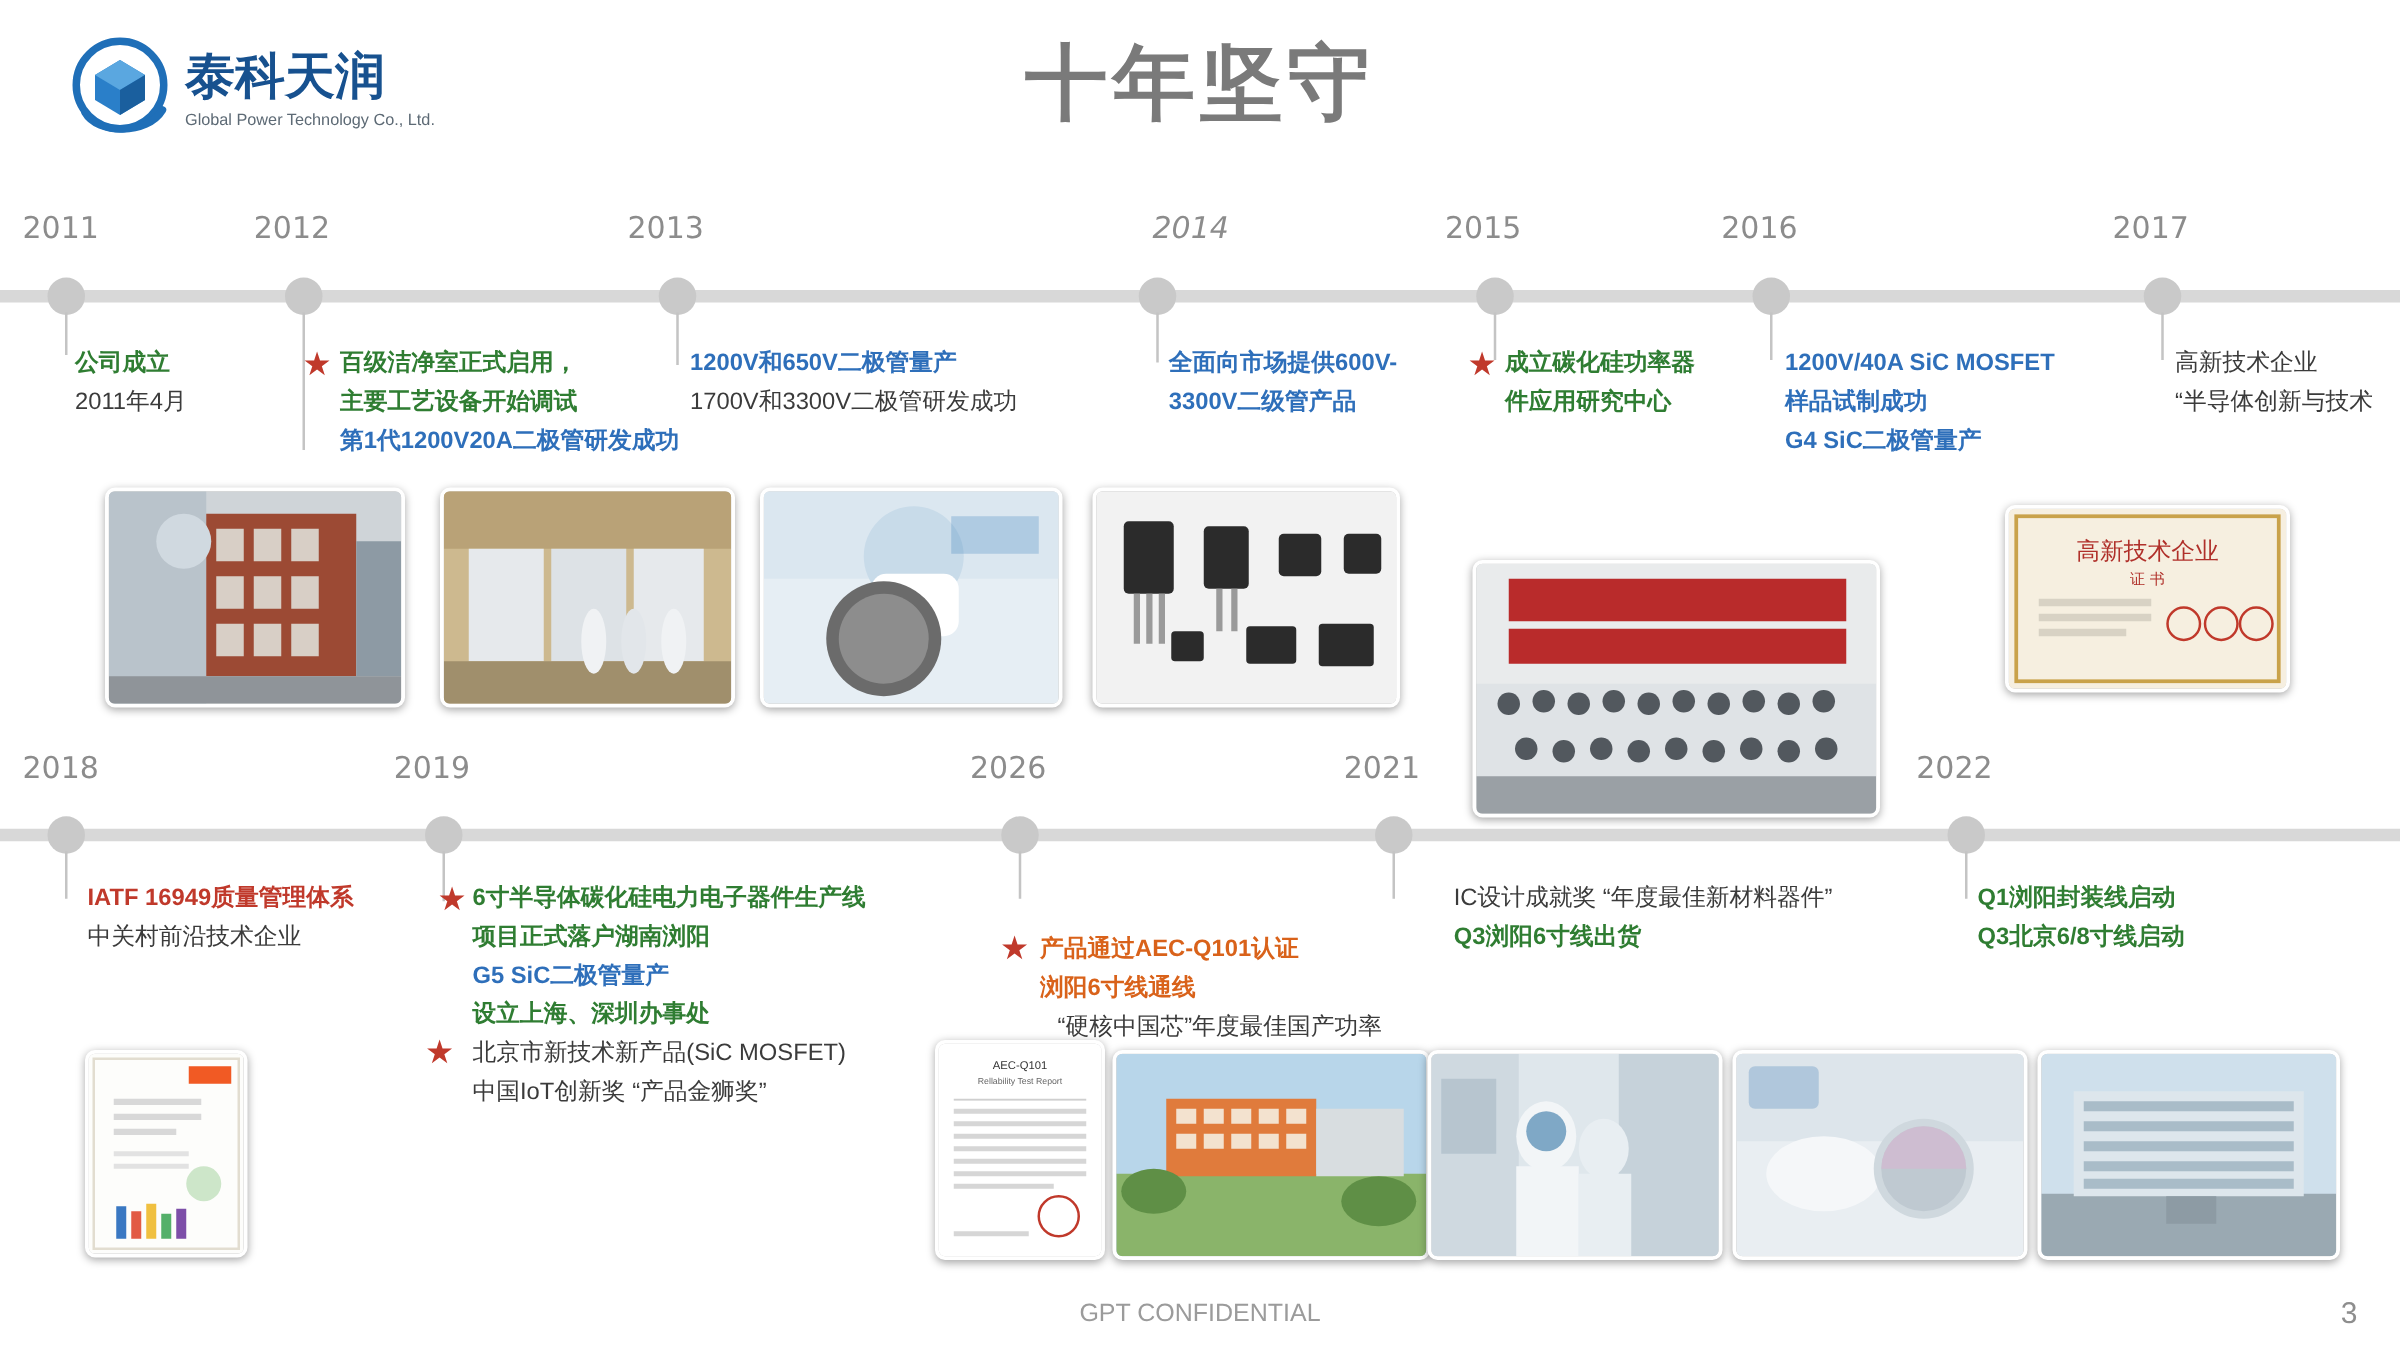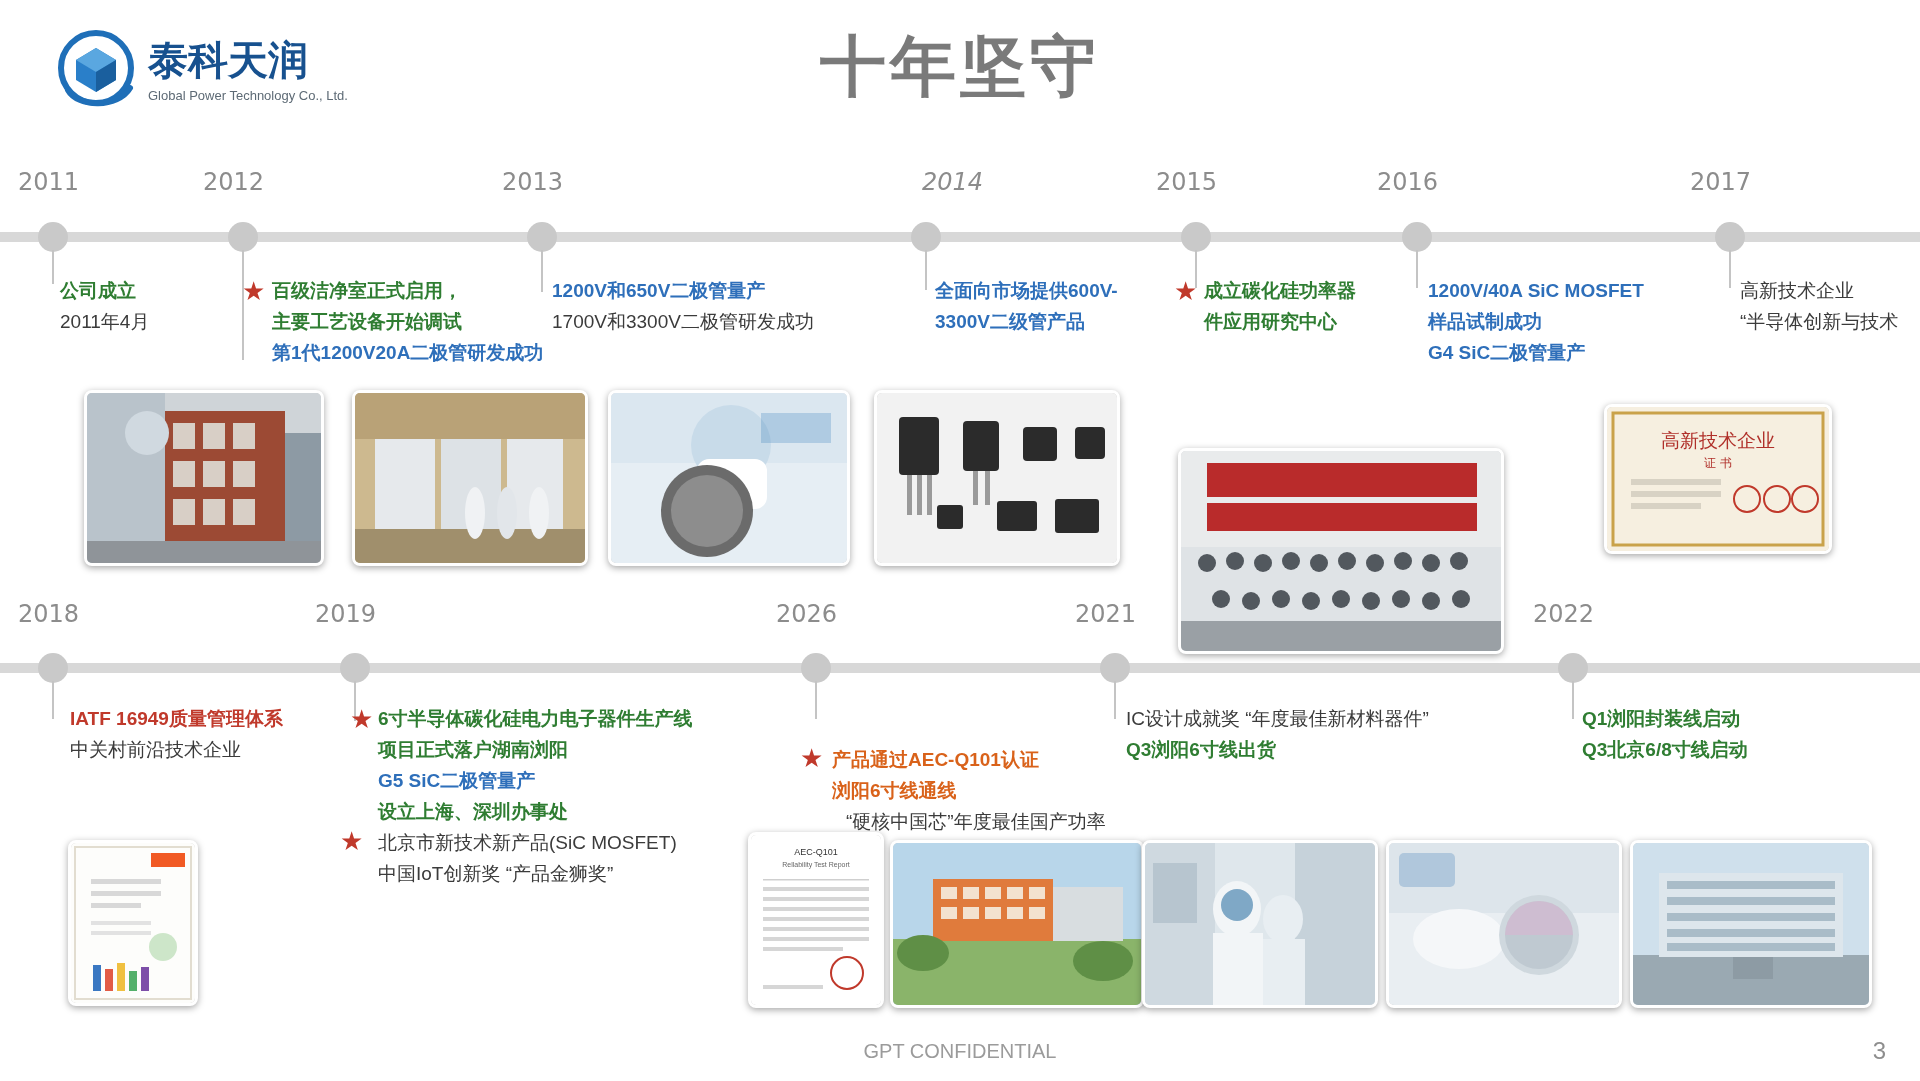--- a/index.html
+++ b/index.html
@@ -310,21 +310,21 @@
   <span class="ln dark">中国IoT创新奖 “产品金狮奖”</span>
 </div>
 
 <span class="star" style="left:800px;top:745px;">★</span>
 <div class="entry" style="left:832px;top:703px;margin-top:41px;">
   <span class="ln orange">产品通过AEC-Q101认证</span>
   <span class="ln orange">浏阳6寸线通线</span>
   <span class="ln dark" style="margin-left:14px;">“硬核中国芯”年度最佳国产功率</span>
 </div>
 
-<div class="entry" style="left:1126px;top:703px;">
+<div class="entry" style="left:1163px;top:703px;">
   <span class="ln dark">IC设计成就奖 “年度最佳新材料器件”</span>
   <span class="ln green">Q3浏阳6寸线出货</span>
 </div>
 
 <div class="entry" style="left:1582px;top:703px;">
   <span class="ln green">Q1浏阳封装线启动</span>
   <span class="ln green">Q3北京6/8寸线启动</span>
 </div>
 
 <div class="photo" style="left:68px;top:840px;width:124px;height:160px;">

